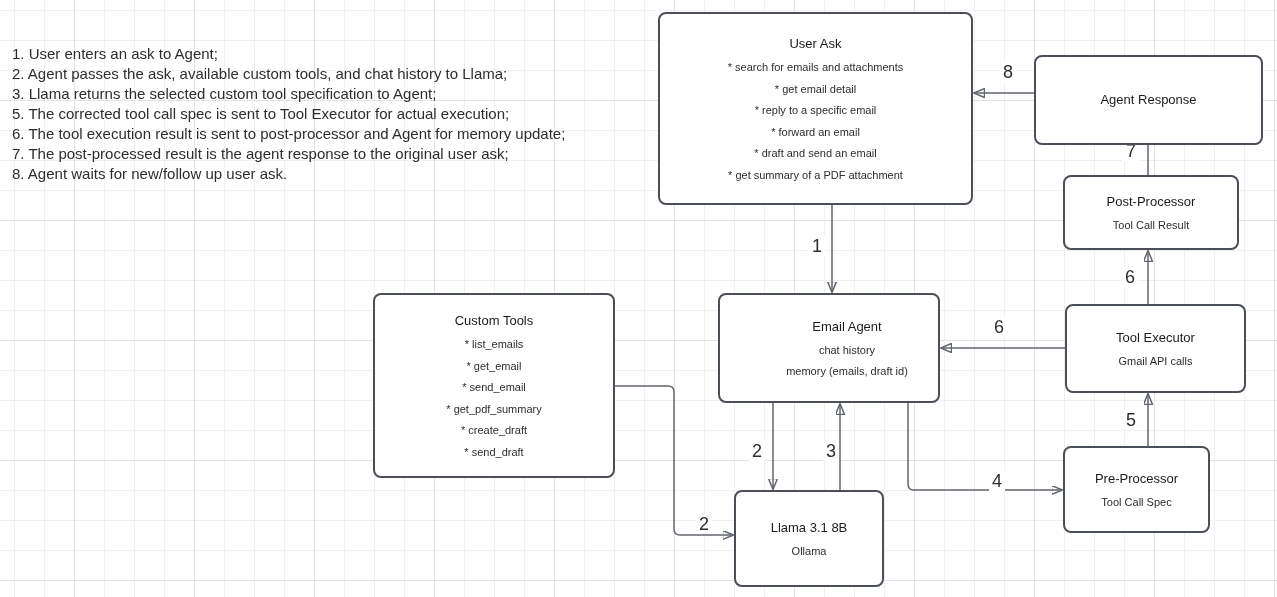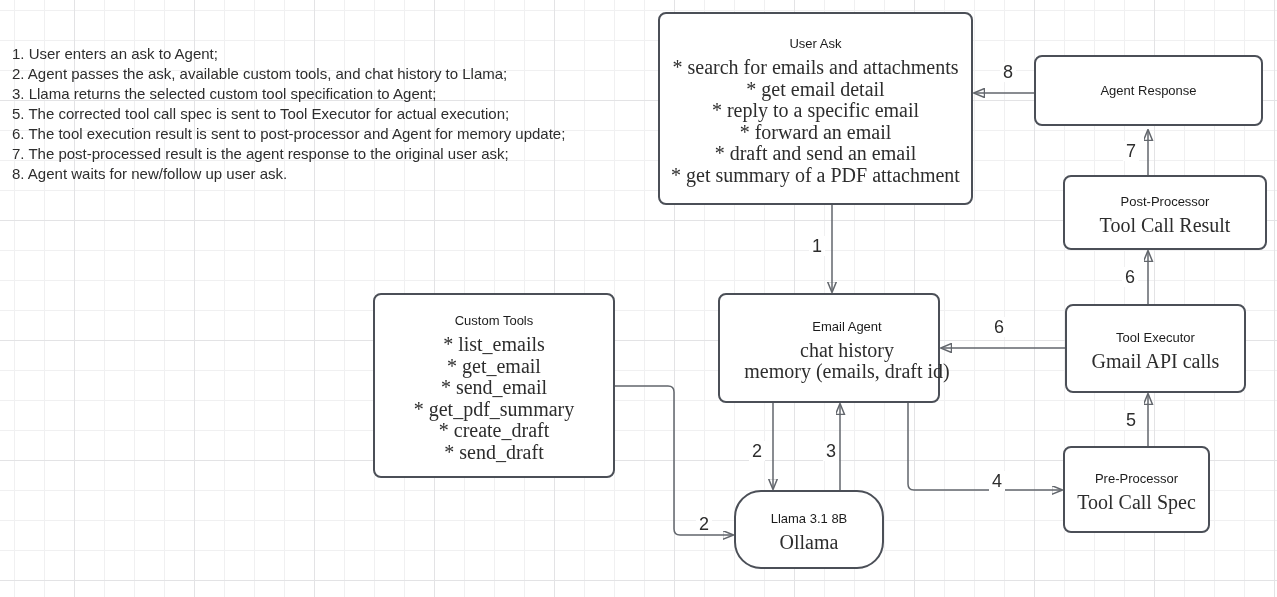--- a/index.html
+++ b/index.html
@@ -34,21 +34,21 @@
     border-radius:8px;
     display:flex;flex-direction:column;
     align-items:center;justify-content:center;
     text-align:center;
   }
   .box .title{
     font-weight:normal;font-size:13px;line-height:26px;color:#1c1c1c;
     white-space:nowrap;
   }
   .box .line{
-    font-size:20px;line-height:21.5px;white-space:nowrap;font-family:Liberation Serif, serif;
+    font-size:11px;line-height:21.5px;white-space:nowrap;
   }
   #edges{
     position:absolute;left:0;top:0;width:1277px;height:597px;
     pointer-events:none;
   }
   #edges path{
     fill:none;
     stroke:var(--edge,#62666c);
     stroke-width:1.5;
   }
@@ -56,27 +56,27 @@
   .edge-label{
     position:absolute;
     transform:translate(-50%,-50%);
     font-size:18px;line-height:20px;
     background:#ffffff;
     padding:0 3px;
     color:#2d2d2d;
   }
   
   #box-user-ask{left:658px;top:12px;width:315px;height:193px;}
-  #box-agent-response{left:1034px;top:55px;width:229px;height:71px;}
-  #box-post-processor{left:1063px;top:175px;width:204px;height:75px;}
+  #box-agent-response{left:1034px;top:55px;width:229px;height:90px;}
+  #box-post-processor{left:1063px;top:175px;width:176px;height:75px;}
   #box-tool-executor{left:1065px;top:304px;width:181px;height:89px;}
   #box-pre-processor{left:1063px;top:446px;width:147px;height:87px;}
   #box-custom-tools{left:373px;top:293px;width:242px;height:185px;align-items:center;}
   #box-email-agent{left:718px;top:293px;width:222px;height:110px;padding-left:36px;}
-  #box-llama{left:734px;top:490px;width:150px;height:79px;border-radius:27px;}
+  #box-llama{left:734px;top:490px;width:150px;height:97px;}
   
   #lbl-1{left:817px;top:246px;}
   #lbl-2a{left:757px;top:451px;}
   #lbl-3{left:831px;top:451px;}
   #lbl-2b{left:704px;top:524px;}
   #lbl-4{left:997px;top:481px;}
   #lbl-5{left:1131px;top:420px;}
   #lbl-6a{left:999px;top:327px;}
   #lbl-6b{left:1130px;top:277px;}
   #lbl-7{left:1131px;top:151px;}

